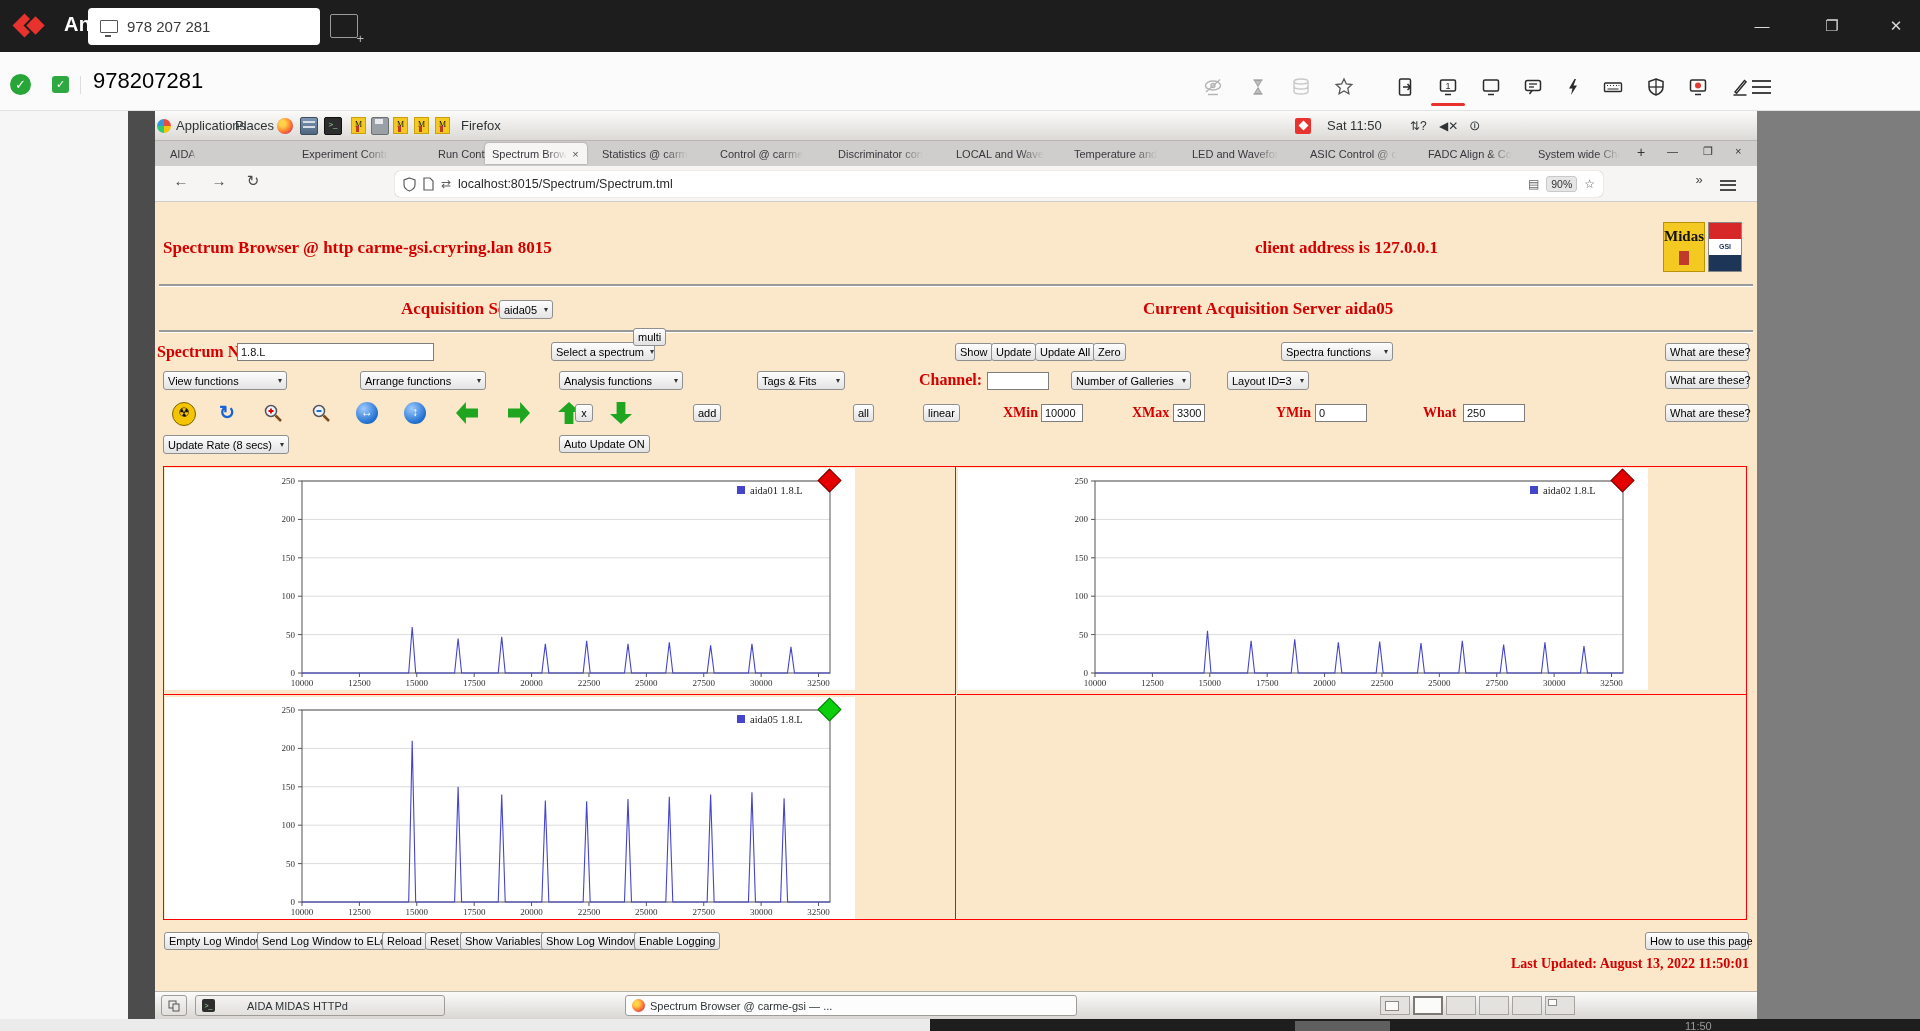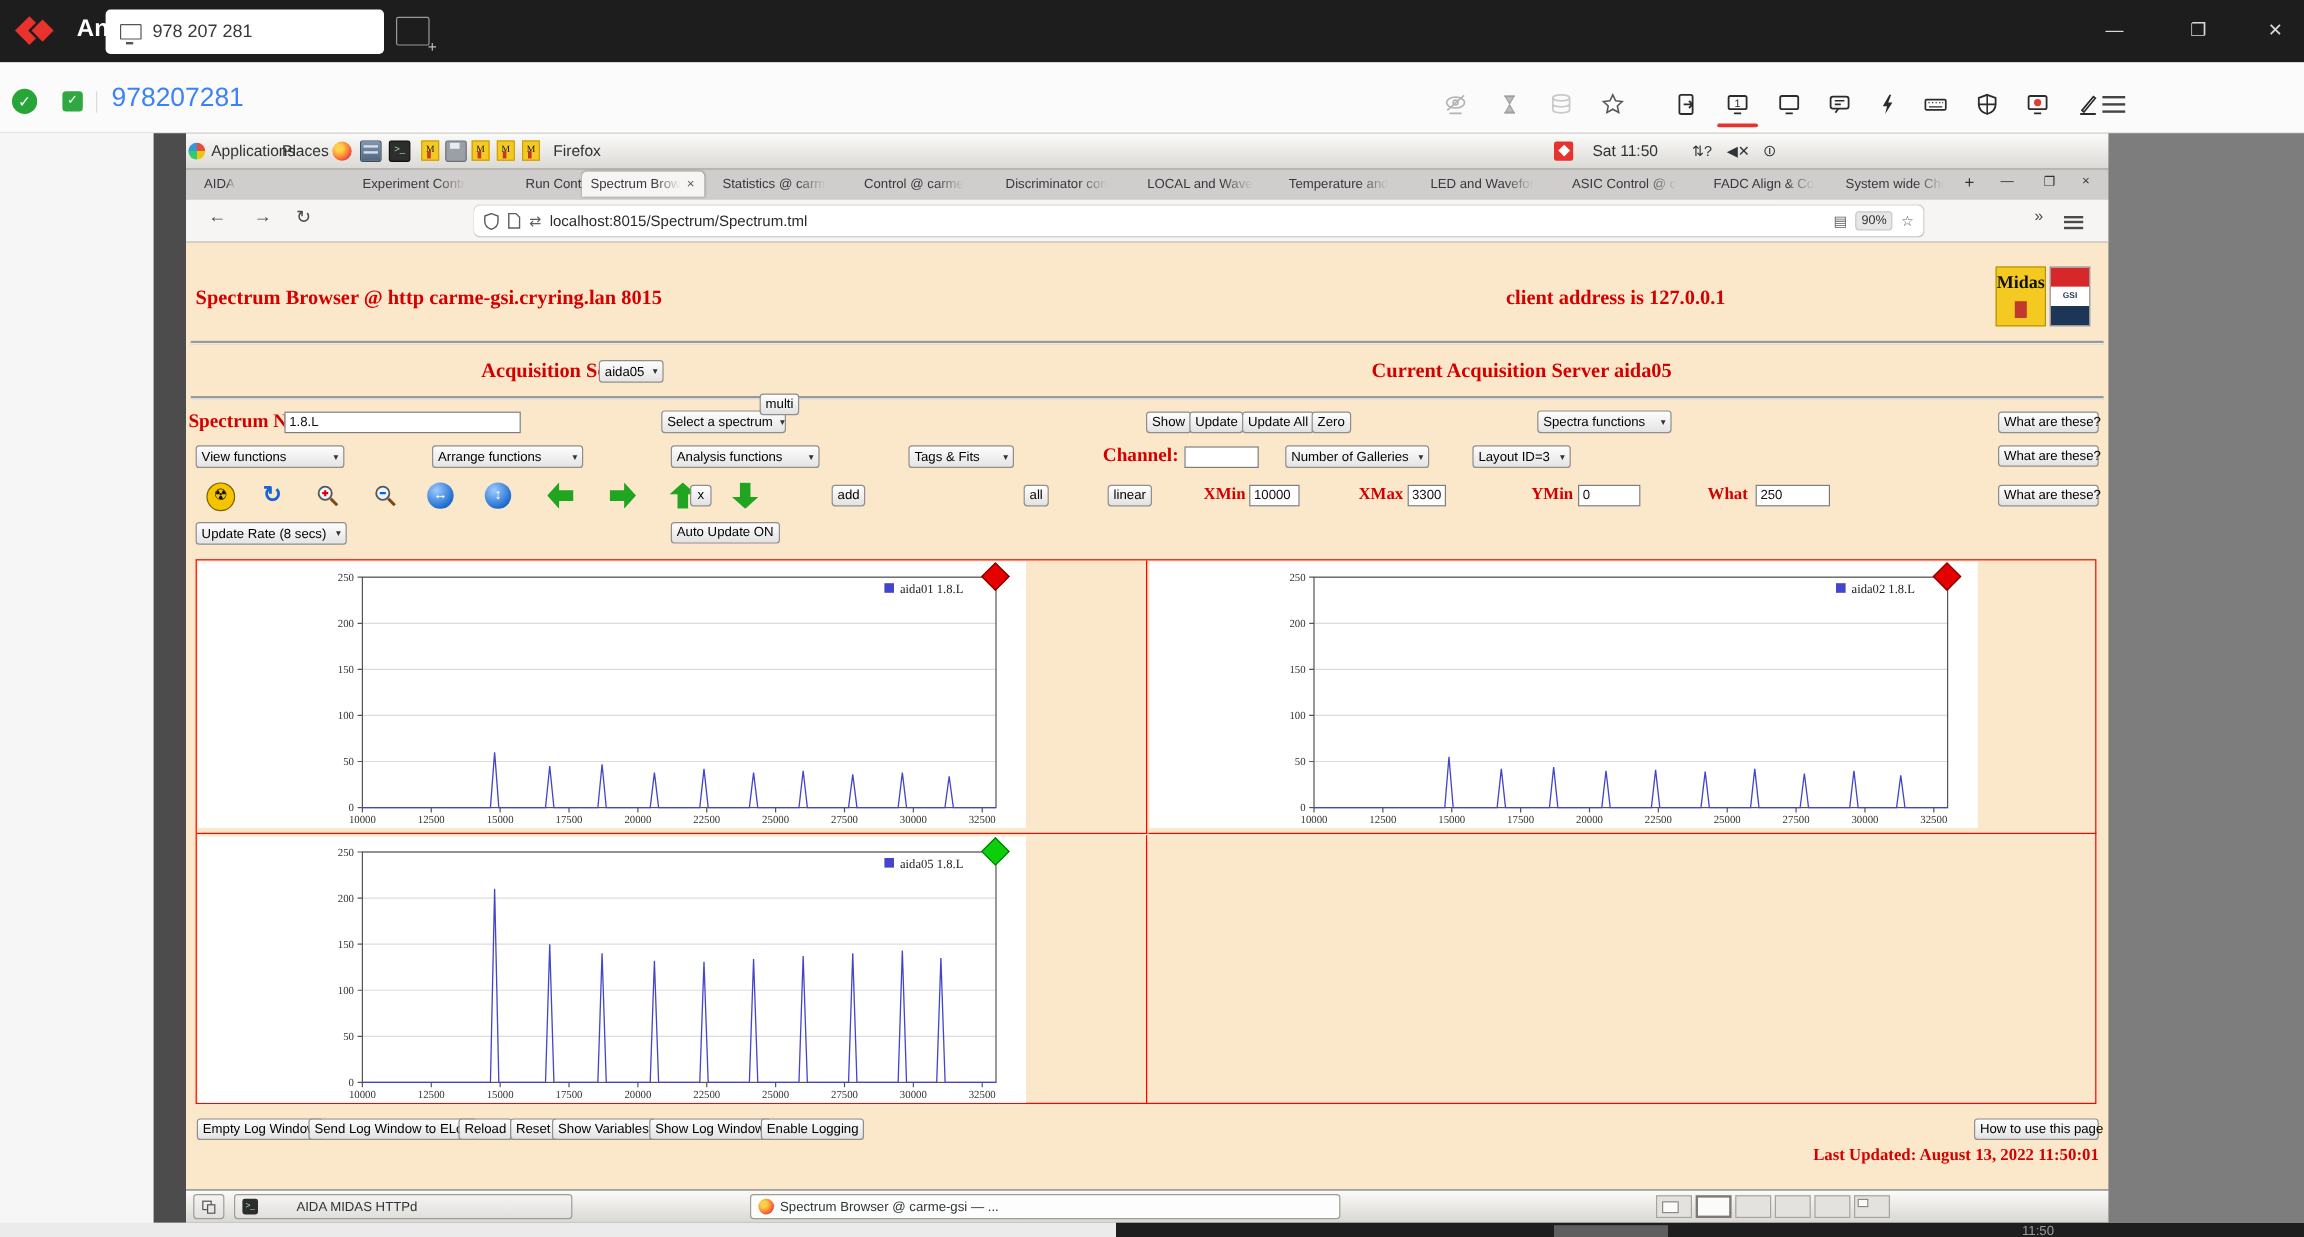--- a/index.html
+++ b/index.html
@@ -15,21 +15,21 @@
   #session-tab .mon:after{content:"";position:absolute;left:4px;bottom:-5px;width:6px;height:2px;background:#555;}
   #session-tab span{font-size:15px;color:#3a3a3a;}
   #newtab-btn{left:330px;top:14px;width:26px;height:22px;border:1.6px solid #9a9a9a;border-radius:2px;position:absolute;}
   #newtab-btn:after{content:"+";position:absolute;right:-7px;bottom:-9px;color:#bbb;font-size:13px;}
   .win-glyph{color:#d9d9d9;font-size:15px;line-height:52px;text-align:center;width:40px;cursor:default;}
 
   
   #adtoolbar{left:0;top:52px;width:1920px;height:59px;background:#fbfbfb;border-bottom:1px solid #e3e3e3;box-sizing:border-box;}
   .status-circle{left:10px;top:22px;width:21px;height:21px;border-radius:50%;background:#28a537;color:#fff;font-size:13px;text-align:center;line-height:21px;}
   .status-square{left:52px;top:24px;width:17px;height:17px;border-radius:3px;background:#2fa842;color:#fff;font-size:11px;text-align:center;line-height:17px;}
-  #session-id-text{left:93px;top:16px;font-size:22px;color:#3b82f6;}
+  #session-id-text{left:93px;top:16px;font-size:22px;color:#000000;}
   .tb-sep{left:80px;top:24px;width:1px;height:18px;background:#ddd;}
   .adicon{position:absolute;top:22px;width:30px;height:26px;display:flex;align-items:center;justify-content:center;cursor:pointer;}
   .adicon svg{width:22px;height:22px;}
   #active-underline{height:3px;background:#e8322e;border-radius:2px;}
   .hamburger div{width:19px;height:2px;background:#444;margin:4px 0;}
 
   
   #left-white{left:0;top:111px;width:128px;height:908px;background:#f6f6f6;}
   #dark-col{left:128px;top:111px;width:27px;height:908px;background:#4c4c4c;}
   #right-gray{left:1757px;top:111px;width:163px;height:908px;background:#7d7d7d;}
@@ -637,25 +637,25 @@
       <div class="abs" id="last-updated" style="right:8px;top:754px;">Last Updated: August 13, 2022 11:50:01</div>
     </div>
 
     <div class="abs" id="taskbar">
       <div class="task-btn" style="left:6px;width:26px;justify-content:center;">
         <svg width="12" height="12" viewBox="0 0 12 12">
             <rect x="1" y="1" width="7" height="7" fill="none" stroke="#555"></rect>
             <rect x="5" y="4" width="6" height="7" fill="#e8e6e3" stroke="#555"></rect>
           </svg>
       </div>
-      <div class="task-btn" style="left:40px;width:282px;gap:32px;">
+      <div class="task-btn" style="left:40px;width:250px;gap:32px;">
         <span style="width:13px;height:13px;background:#2d2d2d;border-radius:2px;color:#9de09d;font-size:7px;line-height:13px;text-align:center;flex:0 0 auto;">&gt;_</span>
         <span>AIDA MIDAS HTTPd</span>
       </div>
-      <div class="task-btn active" style="left:470px;width:492px;">
+      <div class="task-btn active" style="left:470px;width:452px;">
         <span style="width:13px;height:13px;border-radius:50%;background:radial-gradient(circle at 35% 35%,#ffd24a 20%,#ff7a2f 55%,#b5007f 100%);flex:0 0 auto;"></span>
         <span>Spectrum Browser @ carme-gsi — ...</span>
       </div>
       <div class="ws" style="left:1225px;">
           <div style="margin:4px 0 0 4px;width:12px;height:8px;background:#fbfbfa;border:1px solid #8a8784;"></div>
         </div>
       <div class="ws active" style="left:1258px;"></div>
       <div class="ws" style="left:1291px;"></div>
       <div class="ws" style="left:1324px;"></div>
       <div class="ws" style="left:1357px;"></div>

